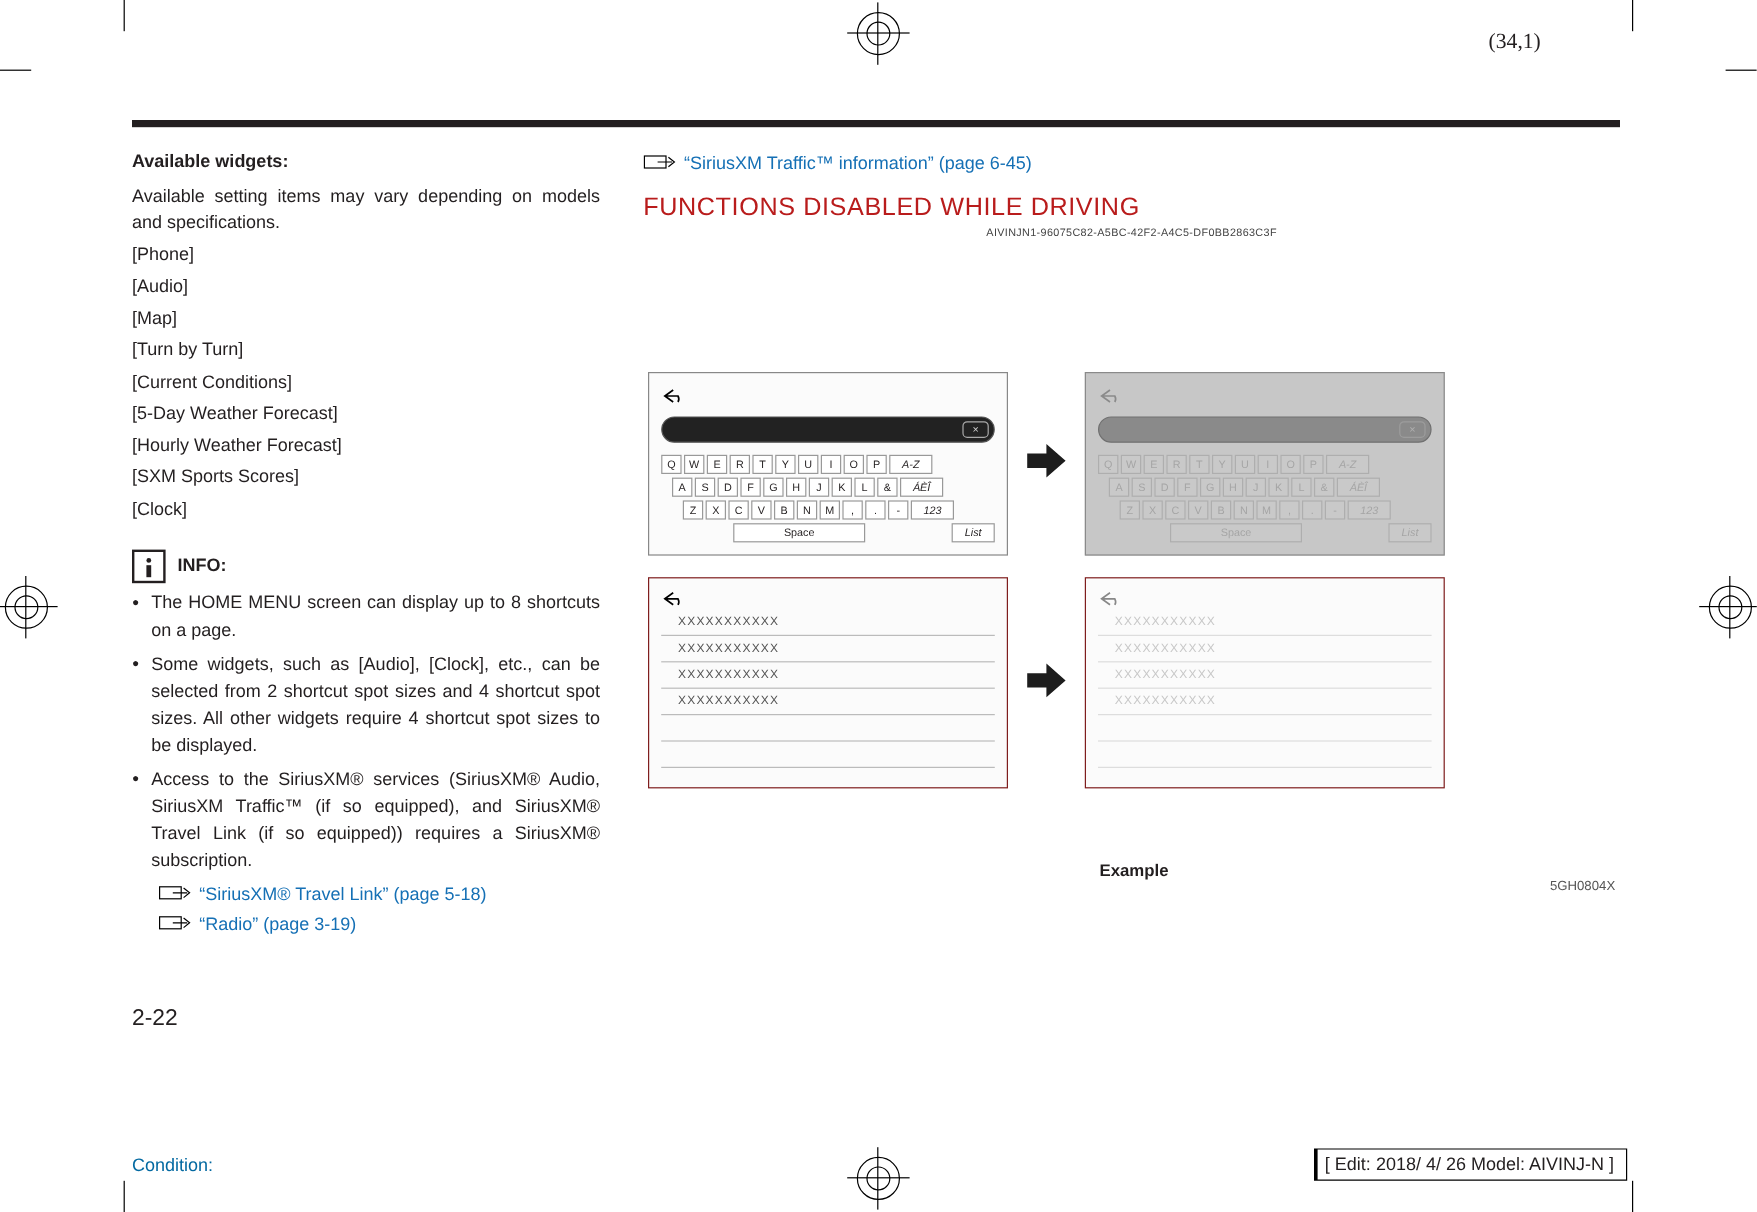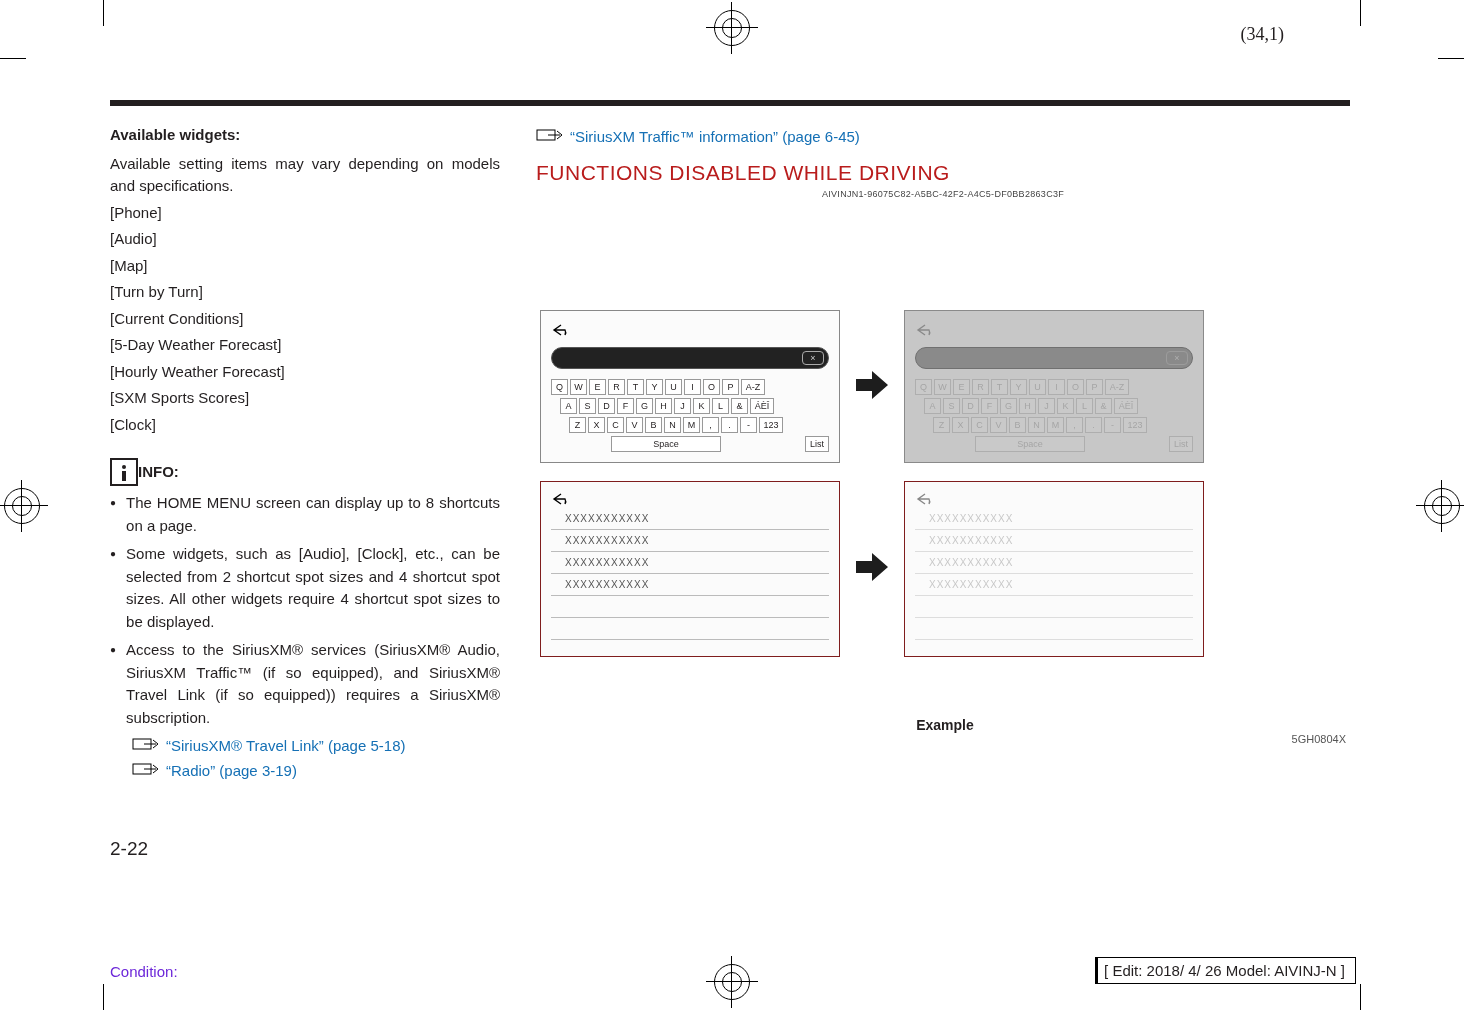--- a/index.html
+++ b/index.html
@@ -23,21 +23,21 @@
   .title { font-weight:bold; font-size:26px; margin-bottom:8px; }
   .rule  { height:6px; background:#231f20; margin-bottom:18px; }
 
   .cols { display:flex; gap:36px; }
   .col  { flex:0 0 390px; font-size:15px; line-height:1.5; }
 
   .subhead { font-weight:bold; margin-bottom:6px; }
   .plain   { text-align:justify; }
   .li-item { margin:4px 0; }
 
-  .infobox { display:flex; align-items:center; margin:22px 0 6px; }
+  .infobox { display:flex; align-items:center; gap:10px; margin:22px 0 6px; }
   .infobox .icon { width:28px; height:28px; border:2px solid #231f20; display:flex; align-items:center; justify-content:center; }
   .infobox .icon .dot { width:4px; height:4px; background:#231f20; border-radius:50%; position:relative; top:-5px; }
   .infobox .icon .bar { width:4px; height:10px; background:#231f20; position:absolute; margin-top:8px; }
   .infobox .lbl { font-weight:bold; font-size:15px; }
 
   ul.bul { list-style:none; padding-left:0; }
   ul.bul > li { display:flex; gap:10px; text-align:justify; margin:6px 0; }
   ul.bul > li::before { content:"\25CF"; font-size:10px; line-height:22px; }
   ul.bul > li > span { flex:1; }
 
@@ -59,38 +59,38 @@
   .panel { width:300px; border:1px solid #888; background:#fbfbfb; padding:10px 10px 10px; }
   .panel.dim { filter:contrast(0.5) brightness(1.05); }
   .p-top { height:18px; display:flex; align-items:center; }
   .p-back  { width:22px; height:14px; }
   .p-back svg { width:22px; height:14px; }
   .p-input { margin:8px 0 10px; height:22px; border:1px solid #555; border-radius:11px; background:#222; position:relative; }
   .p-input .xx { position:absolute; right:4px; top:3px; width:22px; height:14px; border:1px solid #aaa; border-radius:4px; font-size:9px; color:#ccc; text-align:center; line-height:12px; }
   .kbd { display:flex; flex-direction:column; gap:3px; font-size:9px; font-family:Arial,sans-serif; }
   .krow { display:flex; gap:2px; }
   .key { border:1px solid #999; width:17px; height:16px; text-align:center; line-height:14px; background:#fff; }
-  .key.w  { width:24px; }
+  .key.w  { width:36px;font-style:italic; }
   .key.xl { width:110px; }
   .dim .key { color:#bbb; border-color:#ccc; }
   .dim .p-input { background:#888; }
 
   
   .lpanel { width:300px; border:1px solid #7f1d1d; background:#fbfbfb; padding:8px 10px 16px; }
   .lpanel .line { border-bottom:1px solid #bbb; height:22px; font-size:10px; font-family:Arial,sans-serif; letter-spacing:1px; padding:5px 0 0 14px; color:#555; }
   .lpanel.dim .line { color:#c8c8c8; border-color:#ddd; }
   .lpanel .line.blank { color:transparent; }
 
   .arrow svg { width:36px; height:32px; }
 
   .figcap { text-align:center; font-weight:bold; font-size:14px; margin-top:4px; }
   .figid  { position:absolute; right:4px; bottom:0; font-size:11px; color:#555; }
 
   
-  .cond { position:absolute; left:110px; bottom:30px; color:#6d28d9; font-size:15px; }
+  .cond { position:absolute; left:110px; bottom:30px; color:#0369a1; font-size:15px; }
   .edit { position:absolute; right:108px; bottom:26px; font-family:Arial,sans-serif; font-size:15px; border:1px solid #000; border-left:3px solid #000; padding:4px 10px 4px 6px; }
 </style>
 </head>
 <body>
 
 <div class="page">
 
   <div class="crop-v" style="top:0;left:103px;height:26px"></div>
   <div class="crop-v" style="bottom:0;left:103px;height:26px"></div>
   <div class="crop-v" style="top:0;right:103px;height:26px"></div>

